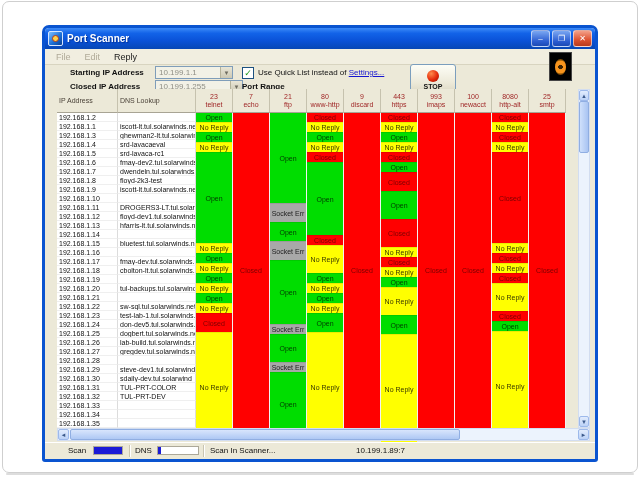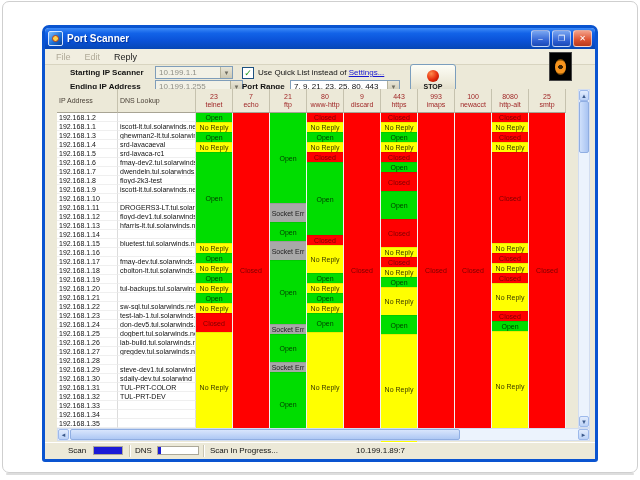--- a/index.html
+++ b/index.html
@@ -111,43 +111,39 @@
       <div class="tb-btn close">✕</div>
     </div>
 
     <div class="menubar" id="menubar">
         <div class="menu-item disabled">File</div>
         <div class="menu-item disabled">Edit</div>
         <div class="menu-item">Reply</div>
       </div>
 
     <div class="toolbar">
-      <div class="tlabel" style="left:25px;top:4px;">Starting IP Scanner</div>
+      <div class="tlabel" style="left:25px;top:4px;">Starting IP Address</div>
       <div class="combo" style="left:110px;top:2px;width:78px;">
         <span>10.199.1.1</span>
         <span class="arrow-btn">▼</span>
       </div>
       <div class="checkbox" style="left:197px;top:3px;">
         <span>✓</span>
       </div>
       <div class="qlabel" style="left:213px;top:4px;">
         <span>Use Quick List instead of</span>
         <span class="link">Settings...</span>
       </div>
 
-      <div class="tlabel" style="left:25px;top:18px;">Ending IP Address</div>
+      <div class="tlabel" style="left:25px;top:18px;">Closed IP Address</div>
       <div class="combo" style="left:110px;top:16px;width:88px;">
         <span>10.199.1.255</span>
         <span class="arrow-btn">▼</span>
       </div>
       <div class="tlabel" style="left:197px;top:18px;">Port Range</div>
-      <div class="combo enabled" style="left:245px;top:16px;width:110px;">
-        <span>7, 9, 21, 23, 25, 80, 443</span>
-        <span class="arrow-btn">▼</span>
-      </div>
 
       <div class="stop-btn" style="left:365px;top:0px;">
         <div class="stop-glyph"></div>
         <div class="stop-text">STOP</div>
       </div>
     </div>
 
     <div class="logo-box logo-side">
       <div class="swirl"></div>
     </div>
@@ -379,18 +375,18 @@
       <div class="sb-label" style="left:23px;">Scan</div>
       <div class="sb-bar" style="left:48px;width:30px;">
         <div class="sb-fill" id="scan-fill" style="width: 100%;"></div>
       </div>
       <div class="sb-sep" style="left:84px;"></div>
       <div class="sb-label" style="left:90px;">DNS</div>
       <div class="sb-bar" style="left:112px;width:42px;">
         <div class="sb-fill" id="dns-fill" style="width: 7%;"></div>
       </div>
       <div class="sb-sep" style="left:158px;"></div>
-      <div class="sb-label" style="left:165px;">Scan In Progress...</div>
+      <div class="sb-label" style="left:165px;">Scan In Scanner...</div>
       <div class="sb-label" style="left:285px;margin-left:26px;">10.199.1.89:7</div>
     </div>
 
   </div>
 </div>
 
 </body></html>

